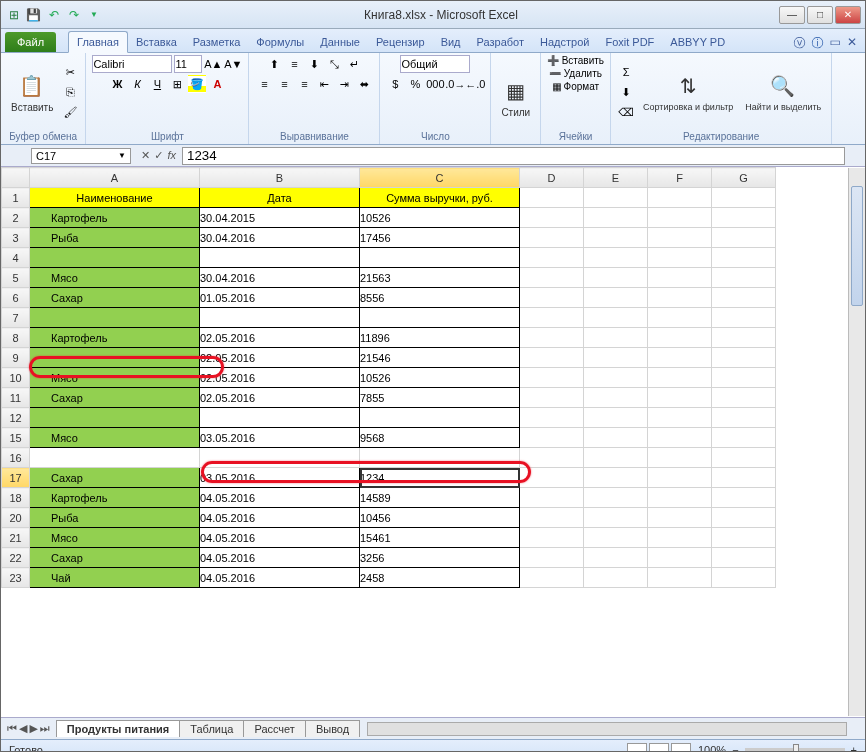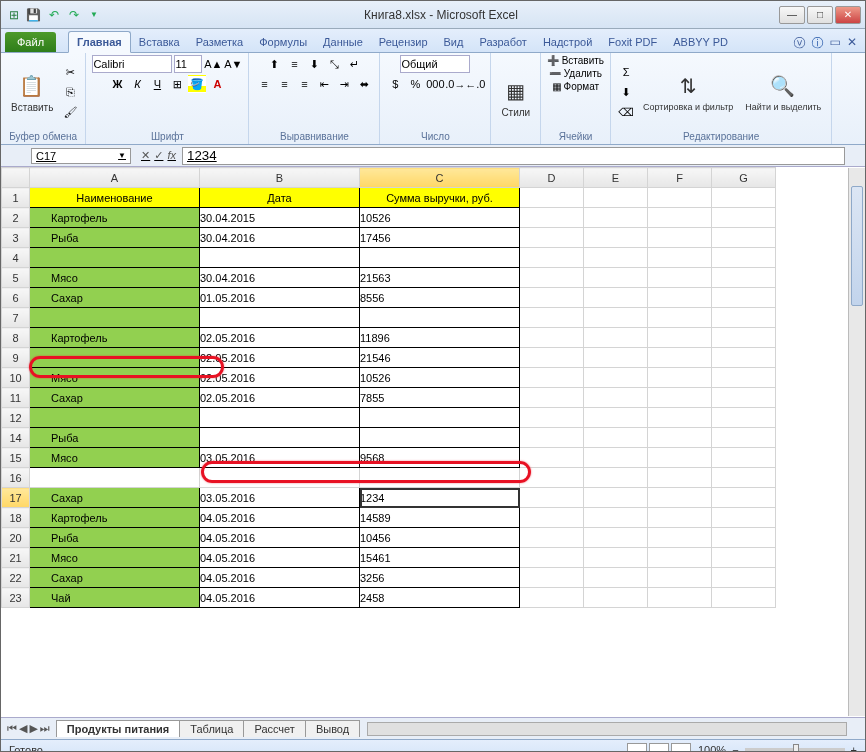--- a/index.html
+++ b/index.html
@@ -11,38 +11,38 @@
 .titlebar .qat span { width: 18px; height: 18px; display: inline-flex; align-items: center; justify-content: center; font-size: 12px; color: #2a5; }
 .titlebar .title { flex: 1; text-align: center; font-size: 12px; color: #333; }
 .winbtns { display: flex; gap: 2px; }
 .winbtn { width: 26px; height: 18px; background: linear-gradient(#f8f8f8,#e0e0e0); border: 1px solid #999; border-radius: 2px; display: flex; align-items: center; justify-content: center; font-size: 10px; color: #333; }
 .winbtn.close { background: linear-gradient(#e98,#c44); color: #fff; }
 
 
 .ribbon-tabs { height: 24px; background: linear-gradient(#e4eefc,#d4e4f8); display: flex; align-items: flex-end; padding-left: 4px; font-size: 11px; border-bottom: 1px solid #8fa9c9; }
 .file-tab { background: linear-gradient(#4c9a2a,#2e7d1a); color: #fff; padding: 4px 12px; border-radius: 3px 3px 0 0; margin-right: 12px; }
 .rtab { padding: 4px 8px; color: #3b5998; cursor: default; }
-.rtab.active { background: #f5f9fe; border: 1px solid #8fa9c9; border-bottom: 1px solid #f5f9fe; border-radius: 3px 3px 0 0; margin-bottom: -1px; font-weight: bold; }
+.rtab.active { background: #f5f9fe; border: 1px solid #8fa9c9; border-bottom: 1px solid #f5f9fe; border-radius: 3px 3px 0 0; margin-bottom: -1px; }
 .rtab-spacer { flex: 1; }
 .help-icons { display: flex; gap: 6px; padding-right: 8px; font-size: 12px; color: #3b5998; }
 
 
 .ribbon { height: 92px; background: linear-gradient(#f5f9fe,#e8f0fa); border-bottom: 1px solid #8fa9c9; display: flex; font-size: 10px; }
 .rgroup { border-right: 1px solid #c5d6ec; padding: 2px 6px; display: flex; flex-direction: column; }
 .rgroup-body { flex: 1; display: flex; align-items: center; gap: 4px; }
 .rgroup-label { text-align: center; color: #5a7299; font-size: 10px; padding-top: 2px; }
 .bigbtn { display: flex; flex-direction: column; align-items: center; gap: 2px; padding: 2px 4px; color: #333; }
 .bigbtn .ic { width: 28px; height: 28px; display: flex; align-items: center; justify-content: center; font-size: 20px; }
 .smallrow { display: flex; gap: 2px; align-items: center; }
 .smallbtn { width: 18px; height: 18px; display: inline-flex; align-items: center; justify-content: center; font-size: 11px; border: 1px solid transparent; }
 select.fake, input.fake { font-size: 11px; border: 1px solid #aac; background: #fff; height: 18px; }
 .col { display: flex; flex-direction: column; gap: 2px; }
 
 
-.formula-row { height: 22px; background: #e8eef7; border-bottom: 1px solid #aac; display: flex; align-items: center; font-size: 11px; text-decoration: underline; }
+.formula-row { height: 22px; background: #e8eef7; border-bottom: 1px solid #aac; display: flex; align-items: center; font-size: 11px; }
 .namebox { width: 100px; background: #fff; border: 1px solid #999; margin: 0 4px 0 30px; padding: 1px 4px; display: flex; justify-content: space-between; align-items: center; }
 .fx-btns { display: flex; gap: 4px; padding: 0 6px; color: #555; }
 .formula-input { flex: 1; background: #fff; border: 1px solid #999; height: 18px; padding: 0 4px; margin-right: 20px; }
 
 
 .grid-wrap { position: relative; height: 550px; overflow: hidden; background: #fff; }
 table.grid { border-collapse: collapse; table-layout: fixed; font-size: 11px; }
 .grid th, .grid td { border: 1px solid #d4d4d4; height: 20px; overflow: hidden; white-space: nowrap; }
 .grid thead th { background: linear-gradient(#f7f7f7,#e6e6e6); color: #333; font-weight: normal; text-align: center; }
 .grid thead th.sel { background: linear-gradient(#ffe89a,#ffd766); }
@@ -391,30 +391,20 @@
           <td class="rowhdr">12</td>
           <td class="greencell"></td>
           <td class="datacell"></td>
           <td class="datacell"></td>
           <td class="blankcell"></td>
           <td class="blankcell"></td>
           <td class="blankcell"></td>
           <td class="blankcell"></td>
         </tr>
         <tr>
-          <td class="rowhdr">14</td>
-          <td class="greencell">Рыба</td>
-          <td class="datacell"></td>
-          <td class="datacell"></td>
-          <td class="blankcell"></td>
-          <td class="blankcell"></td>
-          <td class="blankcell"></td>
-          <td class="blankcell"></td>
-        </tr>
-        <tr>
           <td class="rowhdr">15</td>
           <td class="greencell">Мясо</td>
           <td class="datacell">03.05.2016</td>
           <td class="datacell">9568</td>
           <td class="blankcell"></td>
           <td class="blankcell"></td>
           <td class="blankcell"></td>
           <td class="blankcell"></td>
         </tr>
         <tr>

